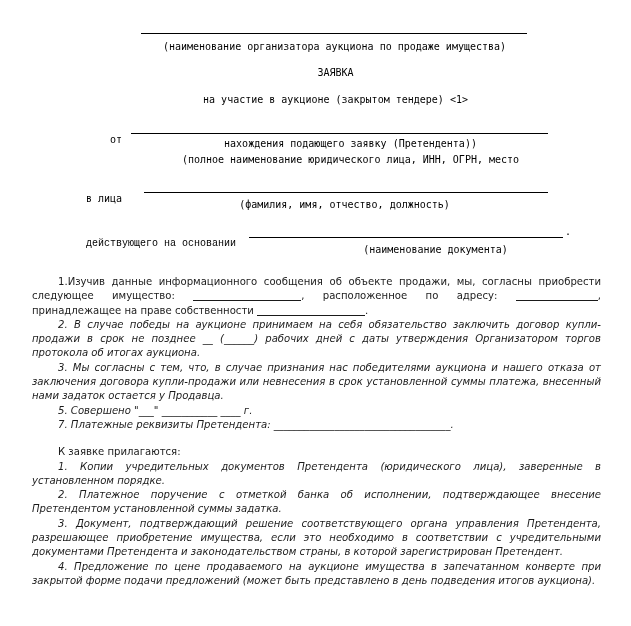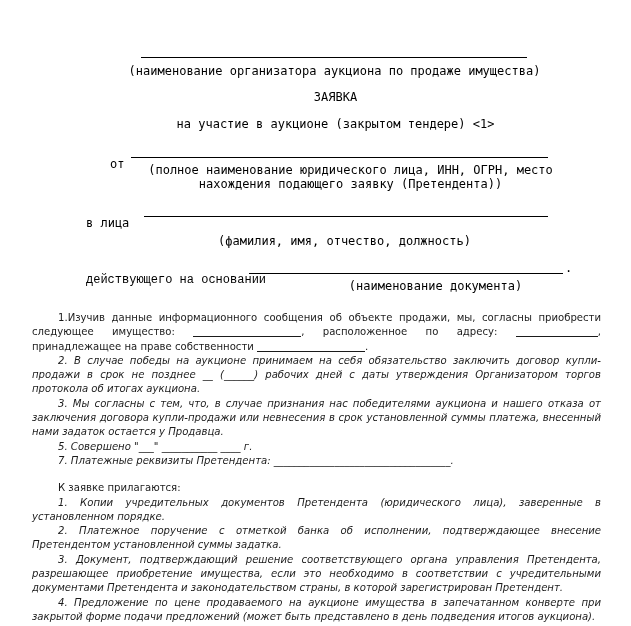--- a/index.html
+++ b/index.html
@@ -20,24 +20,24 @@
     position: relative;
     width: 631px;
     height: 626px;
     background: #ffffff;
     box-sizing: border-box;
   }
 
   
   .mono-block {
     font-family: "DejaVu Sans Mono", monospace;
-    font-size: 12px;
+    font-size: 10px;
     line-height: 14px;
     letter-spacing: 0px;
-    padding-top: 52px;
+    padding-top: 28px;
   }
 
   .rule-row {
     position: relative;
     height: 12px;
   }
   .rule {
     position: absolute;
     left: 141px;
     right: 104px;
@@ -140,28 +140,28 @@
     </div>
     <div class="caption">(наименование организатора аукциона по продаже имущества)</div>
 
     <div class="title">ЗАЯВКА</div>
     <div class="subtitle">на участие в аукционе (закрытом тендере) &lt;1&gt;</div>
 
     <div class="field-row">
       <span class="field-label" style="left:110px;">от</span>
       <span class="field-line" style="left:131px; right:83px;"></span>
     </div>
+    <div class="caption-sm">нахождения подающего заявку (Претендента))</div>
     <div class="caption-sm" style="margin-top:2px;">(полное наименование юридического лица, ИНН, ОГРН, место</div>
-    <div class="caption-sm">нахождения подающего заявку (Претендента))</div>
 
     <div class="field-row" style="margin-top:13px;">
       <span class="field-label" style="left:86px;">в лица</span>
       <span class="field-line" style="left:144px; right:83px;"></span>
     </div>
-    <div class="caption-sm" style="margin-top:14px; padding-left:58px;">(фамилия, имя, отчество, должность)</div>
+    <div class="caption-sm" style="margin-top:2px; padding-left:58px;">(фамилия, имя, отчество, должность)</div>
 
     <div class="field-row" style="margin-top:13px;">
       <span class="field-label" style="left:86px;font-family:Liberation Mono, monospace;">действующего на основании</span>
       <span class="field-line" style="left:249px; right:68px;"></span>
       <span class="field-dot" style="left:565px;">.</span>
     </div>
     <div class="caption-sm" style="margin-top:2px; padding-left:240px;">(наименование документа)</div>
 
   </div>
 

